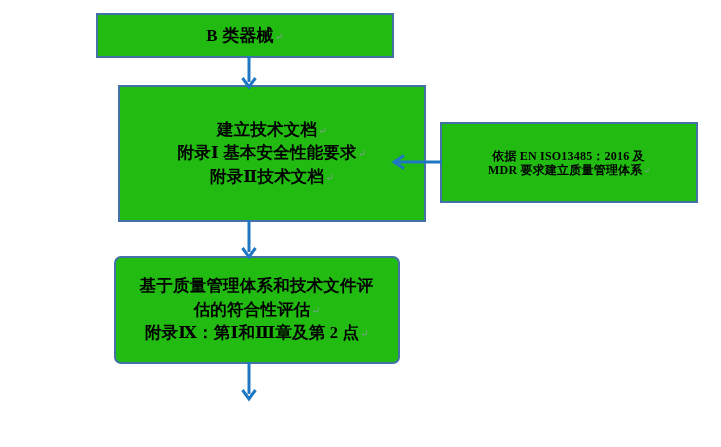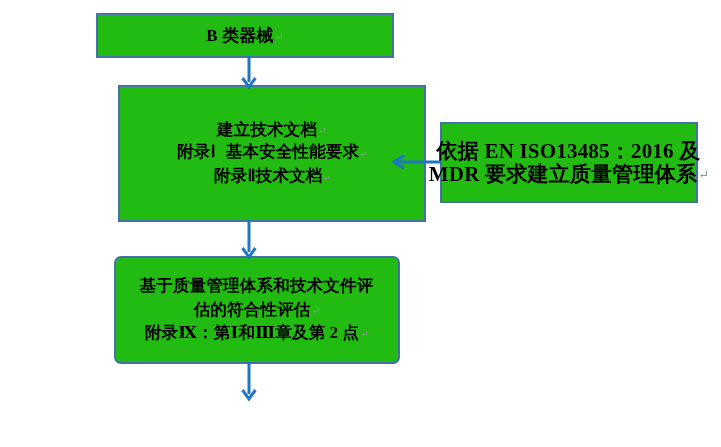--- a/index.html
+++ b/index.html
@@ -45,25 +45,25 @@
     color: #7f9f8f;
     font-weight: normal;
     font-size: 0.62em;
     padding-left: 1px;
     vertical-align: 0.12em;
   }
 
   
   #node-category      { left: 96px;  top: 13px;  width: 298px; height: 45px;  font-size: 17px; }
   #node-tech-file     { left: 86px;  top: 85px;  width: 308px; height: 137px; font-size: 16.5px; margin-left: 32px; }
-  #node-qms-ref       { left: 440px; top: 122px; width: 258px; height: 81px;  font-size: 21px; }
+  #node-qms-ref       { left: 440px; top: 122px; width: 258px; height: 81px;  font-size: 12px; }
   #node-conformity    { left: 114px; top: 256px; width: 286px; height: 108px; font-size: 16.5px; border-radius: 7px; }
   #node-declaration   { left: 121px; top: 398px; width: 262px; height: 45px;  font-size: 17px; }
 
-  #node-tech-file .line + .line { margin-top: 7px; font-family: Liberation Mono, monospace; }
+  #node-tech-file .line + .line { margin-top: 7px; }
   #node-conformity .line + .line { margin-top: 7px; }
 
   
   .conn { position: absolute; }
   .conn svg { display: block; overflow: visible; }
 </style>
 </head>
 <body>
 
 <div id="canvas">

